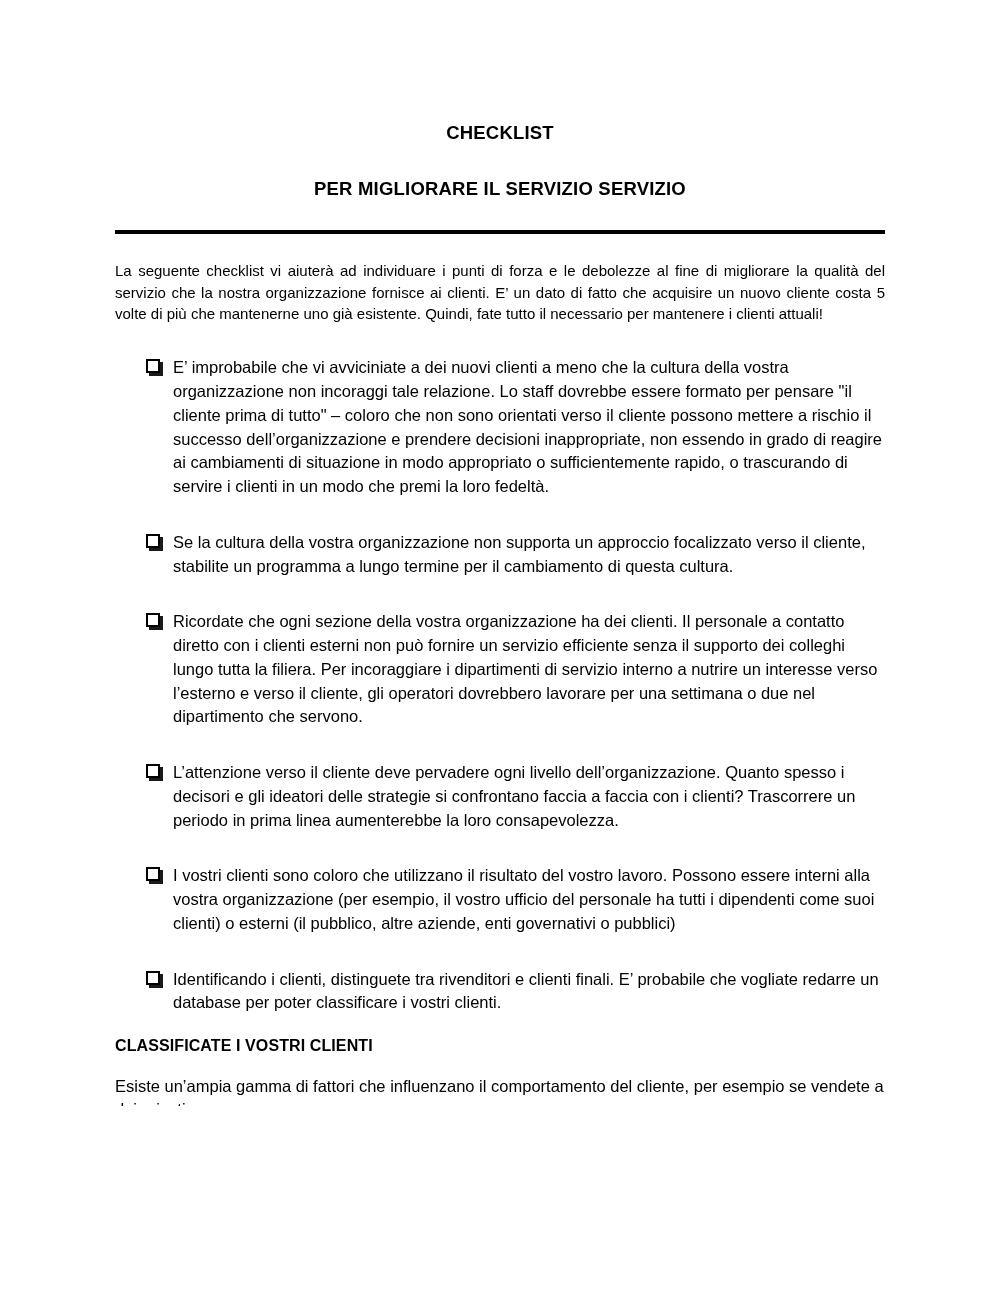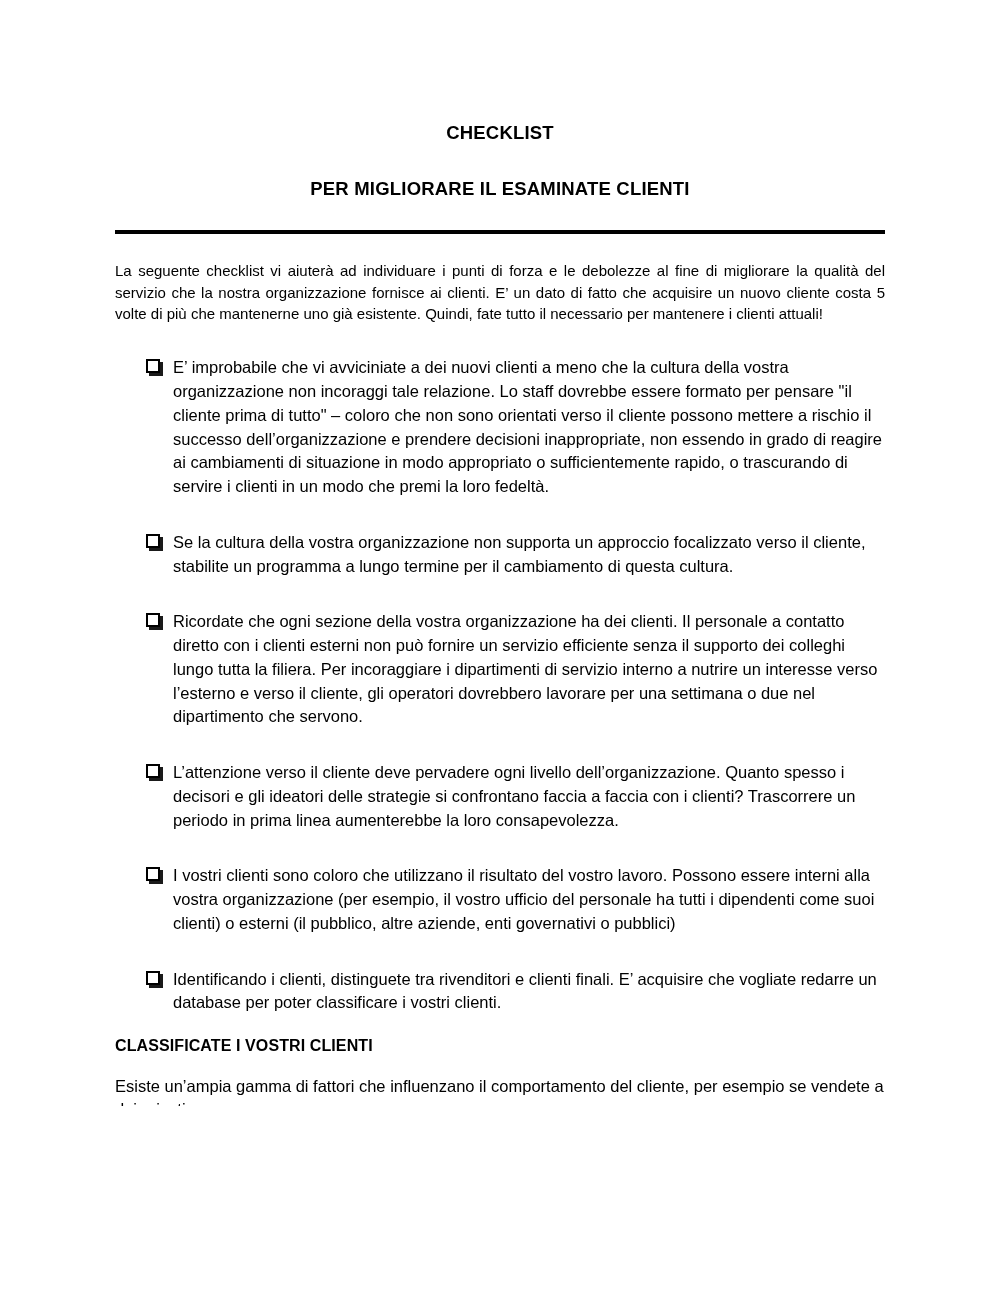--- a/index.html
+++ b/index.html
@@ -108,21 +108,21 @@
   }
 </style>
 </head>
 <body>
 
 <div class="page">
   <div class="content">
 
     <div class="title-block">
       <div class="doc-title">CHECKLIST</div>
-      <div class="doc-subtitle">PER MIGLIORARE IL ESAMINATE CLIENTI</div>
+      <div class="doc-subtitle">PER MIGLIORARE IL SERVIZIO SERVIZIO</div>
     </div>
 
     <hr class="rule">
 
     <p class="intro">La seguente checklist vi aiuterà ad individuare i punti di forza e le debolezze al fine di migliorare la qualità del servizio che la nostra organizzazione fornisce ai clienti. E’ un dato di fatto che acquisire un nuovo cliente costa 5 volte di più che mantenerne uno già esistente. Quindi, fate tutto il necessario per mantenere i clienti attuali!</p>
 
     <ul class="checklist">
       <li class="checklist-item first">
         <span class="checkbox-icon"></span>
         <span>E’ improbabile che vi avviciniate a dei nuovi clienti a meno che la cultura della vostra organizzazione non incoraggi tale relazione. Lo staff dovrebbe essere formato per pensare "il cliente prima di tutto" – coloro che non sono orientati verso il cliente possono mettere a rischio il successo dell’organizzazione e prendere decisioni inappropriate, non essendo in grado di reagire ai cambiamenti di situazione in modo appropriato o sufficientemente rapido, o trascurando di servire i clienti in un modo che premi la loro fedeltà.</span>
@@ -141,21 +141,21 @@
       </li>
     </ul>
 
     <ul class="checklist">
       <li class="checklist-item first">
         <span class="checkbox-icon"></span>
         <span>I vostri clienti sono coloro che utilizzano il risultato del vostro lavoro. Possono essere interni alla vostra organizzazione (per esempio, il vostro ufficio del personale ha tutti i dipendenti come suoi clienti) o esterni (il pubblico, altre aziende, enti governativi o pubblici)</span>
       </li>
       <li class="checklist-item">
         <span class="checkbox-icon"></span>
-        <span>Identificando i clienti, distinguete tra rivenditori e clienti finali. E’ acquisire che vogliate redarre un database per poter classificare i vostri clienti.</span>
+        <span>Identificando i clienti, distinguete tra rivenditori e clienti finali. E’ probabile che vogliate redarre un database per poter classificare i vostri clienti.</span>
       </li>
     </ul>
 
     <h2 class="section-heading tight-top">CLASSIFICATE I VOSTRI CLIENTI</h2>
     <p class="lead-paragraph">Esiste un’ampia gamma di fattori che influenzano il comportamento del cliente, per esempio se vendete a dei privati:</p>
 
   </div>
 </div>
 
 </body></html>

